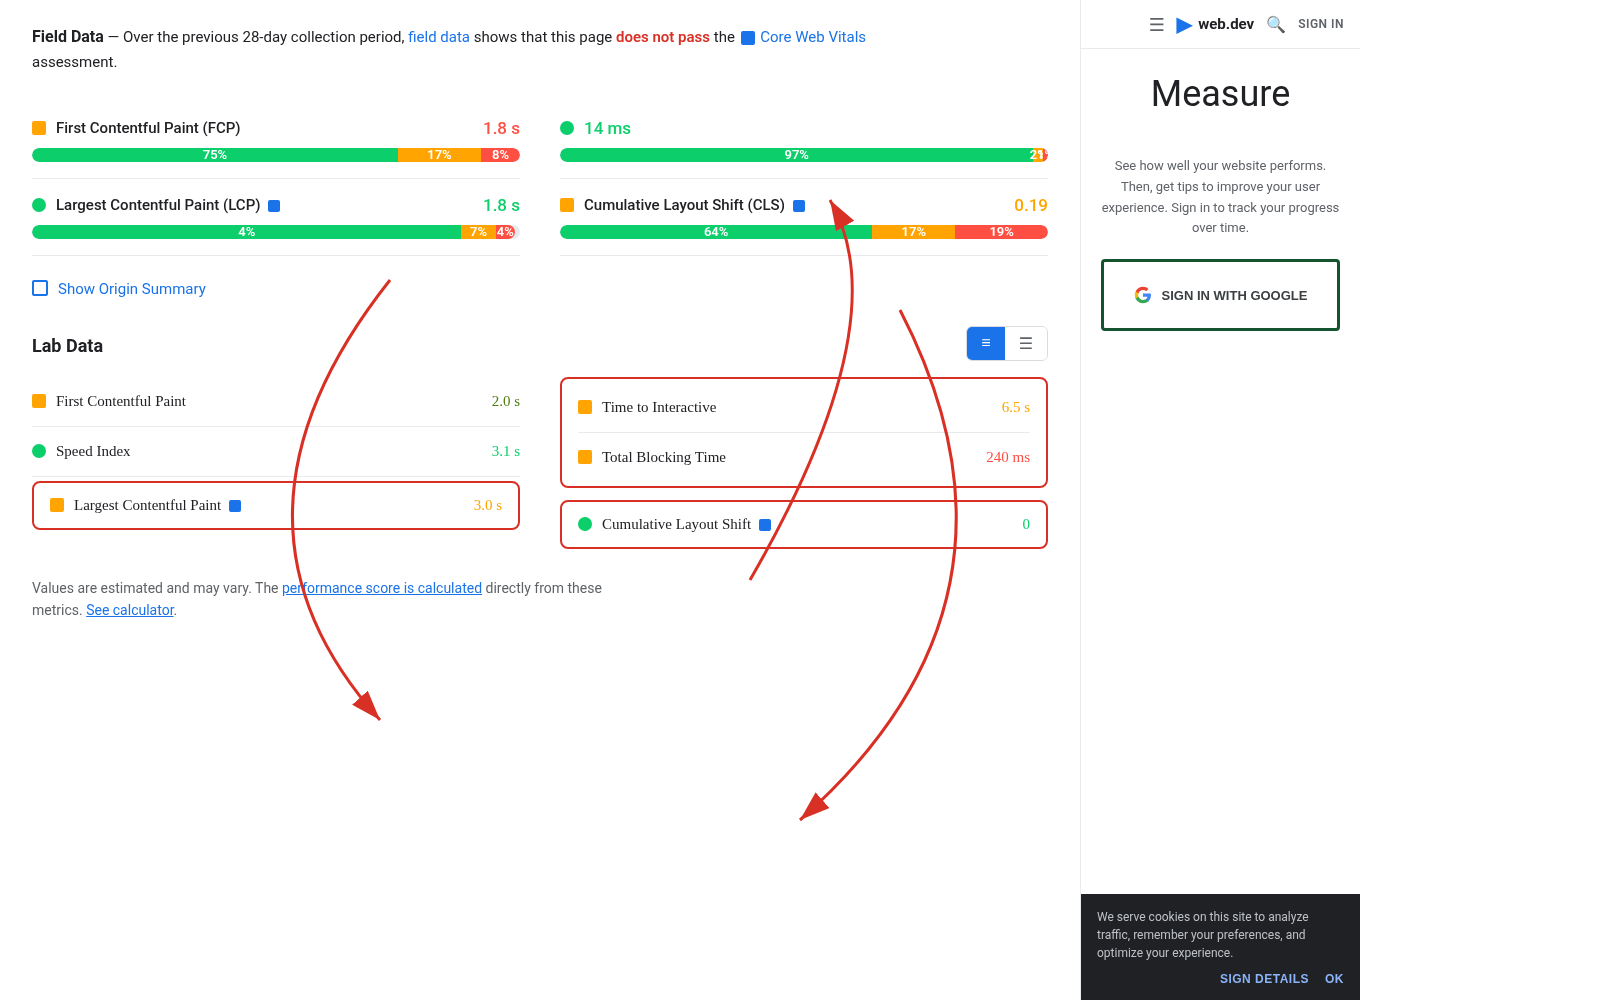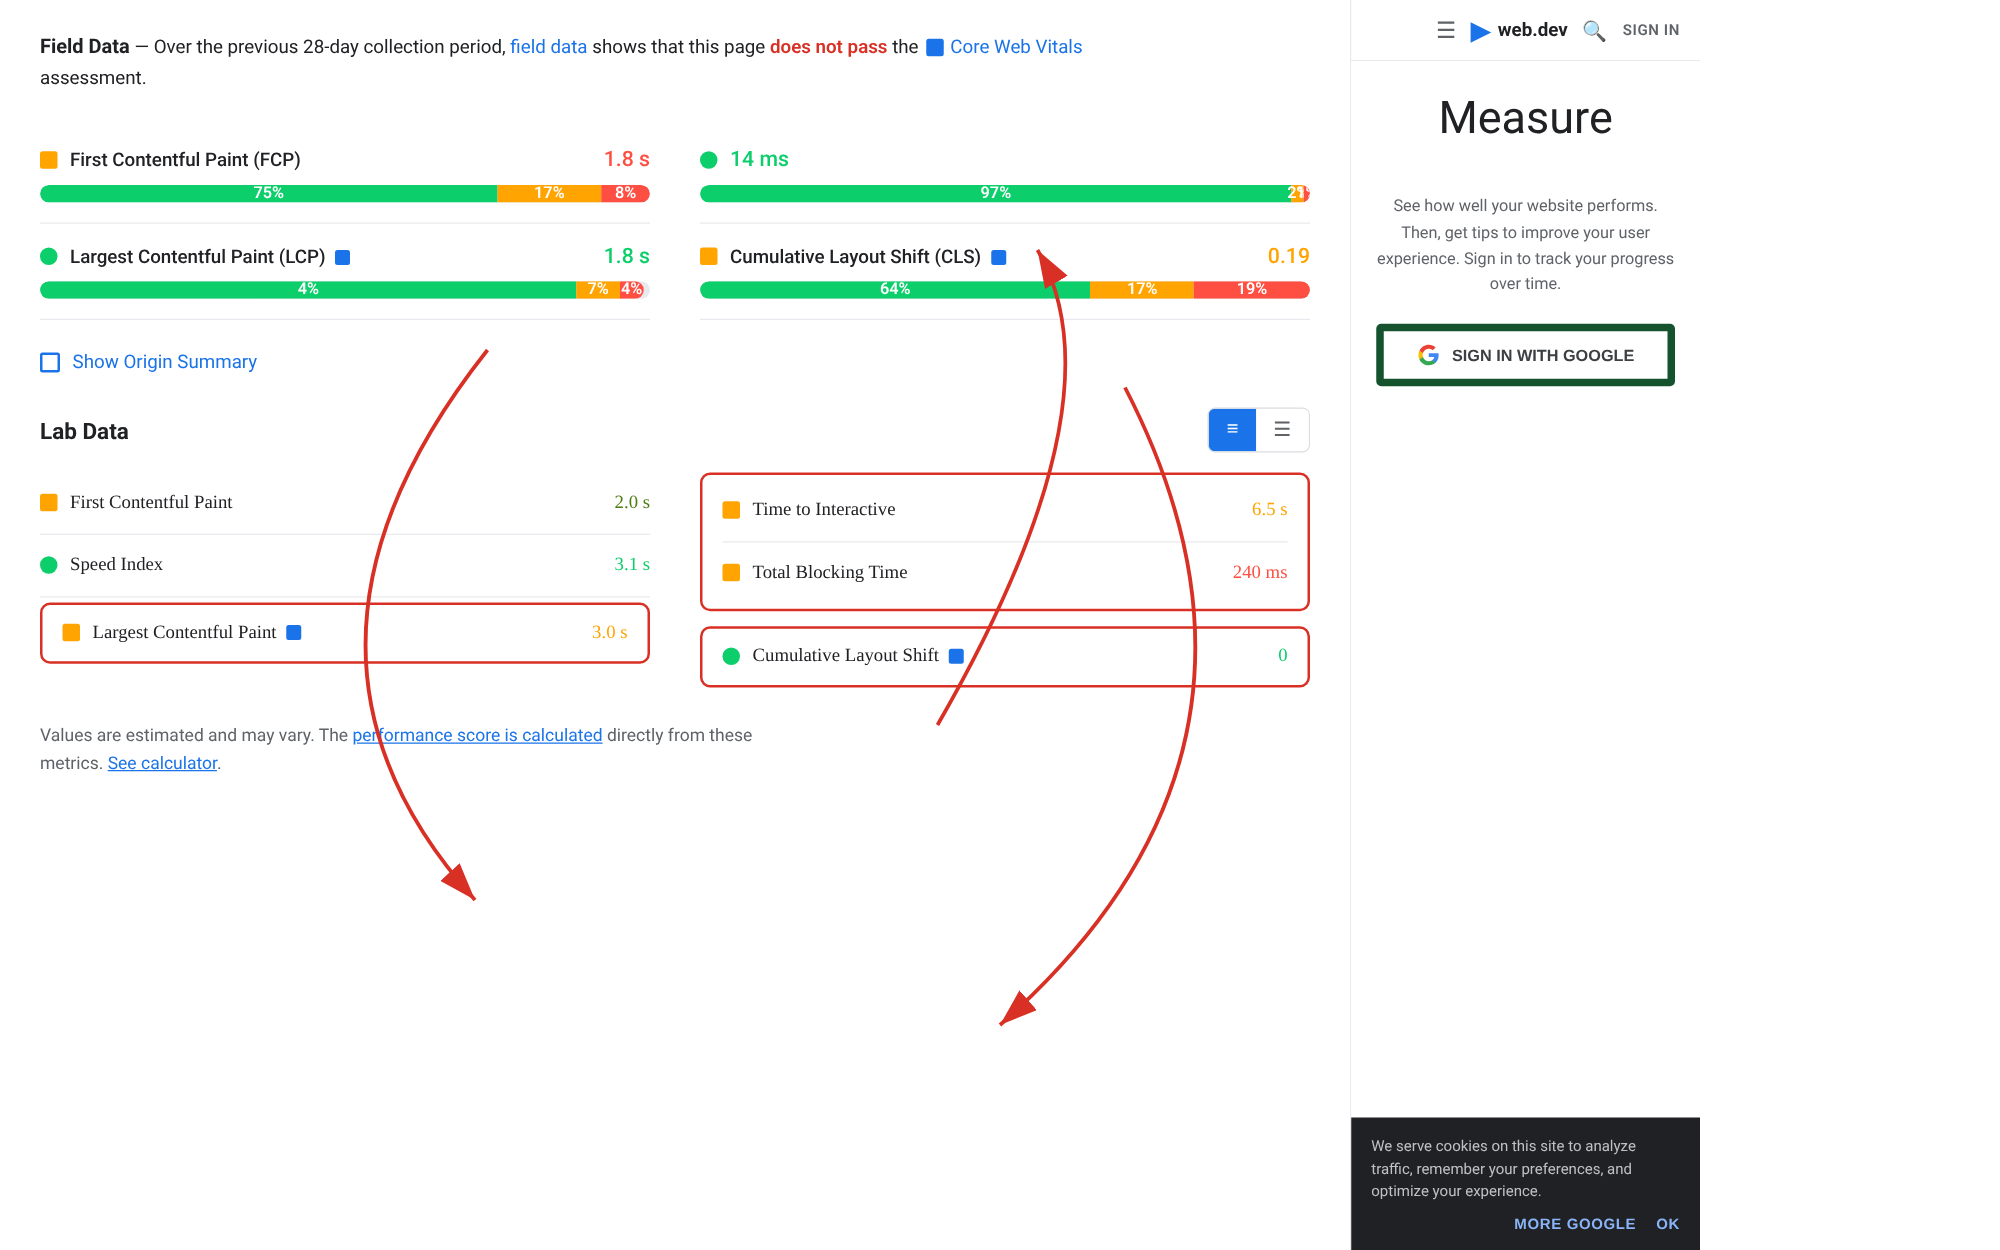--- a/index.html
+++ b/index.html
@@ -111,21 +111,21 @@
       justify-content: center;
       color: white;
       font-size: 13px;
       font-weight: 600;
       border-radius: 0 20px 20px 0;
     }
 
     
     .origin-summary {
       display: flex;
-      align-items: flex-end;
+      align-items: flex-start;
       gap: 10px;
       margin: 16px 0 32px 0;
     }
     .checkbox-outline {
       width: 16px;
       height: 16px;
       border: 2px solid #1a73e8;
       border-radius: 2px;
       flex-shrink: 0;
     }
@@ -262,23 +262,23 @@
       color: #5f6368;
       line-height: 1.6;
       margin-bottom: 20px;
       margin-top: 41px;
     }
     .google-signin-btn {
       display: flex;
       align-items: center;
       justify-content: center;
       gap: 10px;
-      border: 6px solid #14532d;
+      border: 3px solid #14532d;
       border-radius: 4px;
-      padding: 10px 16px;
+      padding: 24px 16px;
       cursor: pointer;
       background: white;
       font-size: 13px;
       font-weight: 600;
       color: #3c4043;
       width: 100%;
     }
     .google-g {
       width: 18px;
       height: 18px;
@@ -501,21 +501,21 @@
           <path d="M5.84 14.09c-.22-.66-.35-1.36-.35-2.09s.13-1.43.35-2.09V7.07H2.18C1.43 8.55 1 10.22 1 12s.43 3.45 1.18 4.93l3.66-2.84z" fill="#FBBC05"></path>
           <path d="M12 5.38c1.62 0 3.06.56 4.21 1.64l3.15-3.15C17.45 2.09 14.97 1 12 1 7.7 1 3.99 3.47 2.18 7.07l3.66 2.84c.87-2.6 3.3-4.53 6.16-4.53z" fill="#EA4335"></path>
         </svg>
         <span>SIGN IN WITH GOOGLE</span>
       </button>
     </div>
 
     <div class="cookie-banner">
       <div class="cookie-text">We serve cookies on this site to analyze traffic, remember your preferences, and optimize your experience.</div>
       <div class="cookie-actions">
-        <button class="cookie-btn">MORE GOOGLE</button>
+        <button class="cookie-btn">SIGN DETAILS</button>
         <button class="cookie-btn">OK</button>
       </div>
     </div>
   </div>
 
   <svg class="arrows-overlay" viewBox="0 0 1600 1000" preserveAspectRatio="none">
 
     <path d="M 390 280 Q 200 520 380 720" stroke="#d93025" stroke-width="3" fill="none" marker-end="url(#arrowhead)"></path>
 
     <path d="M 900 310 Q 1050 600 800 820" stroke="#d93025" stroke-width="3" fill="none" marker-end="url(#arrowhead)"></path>

